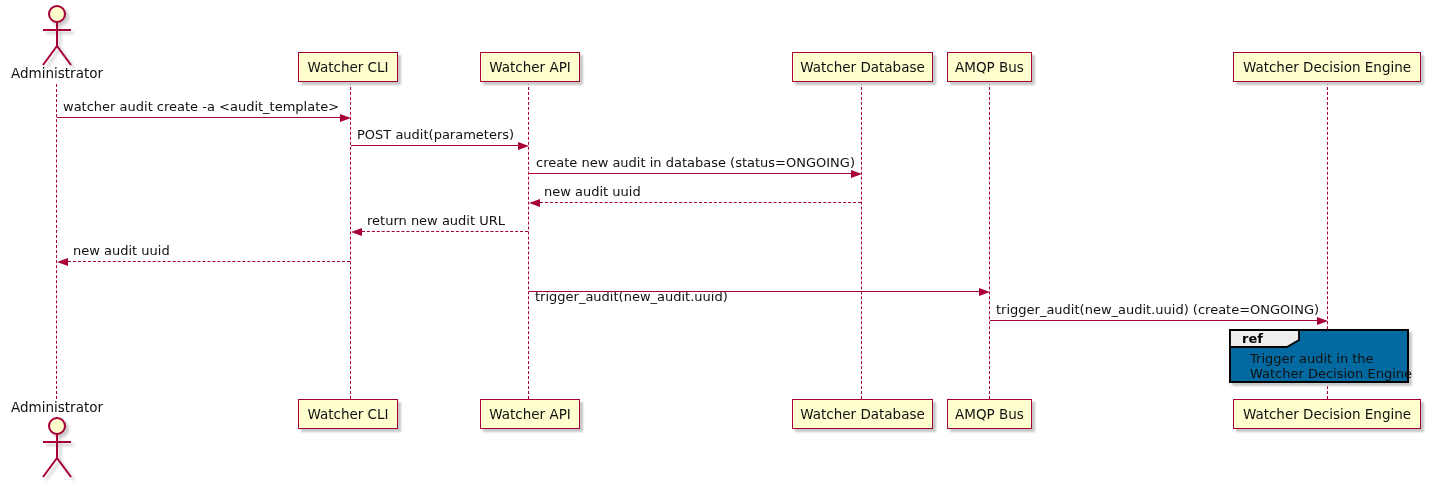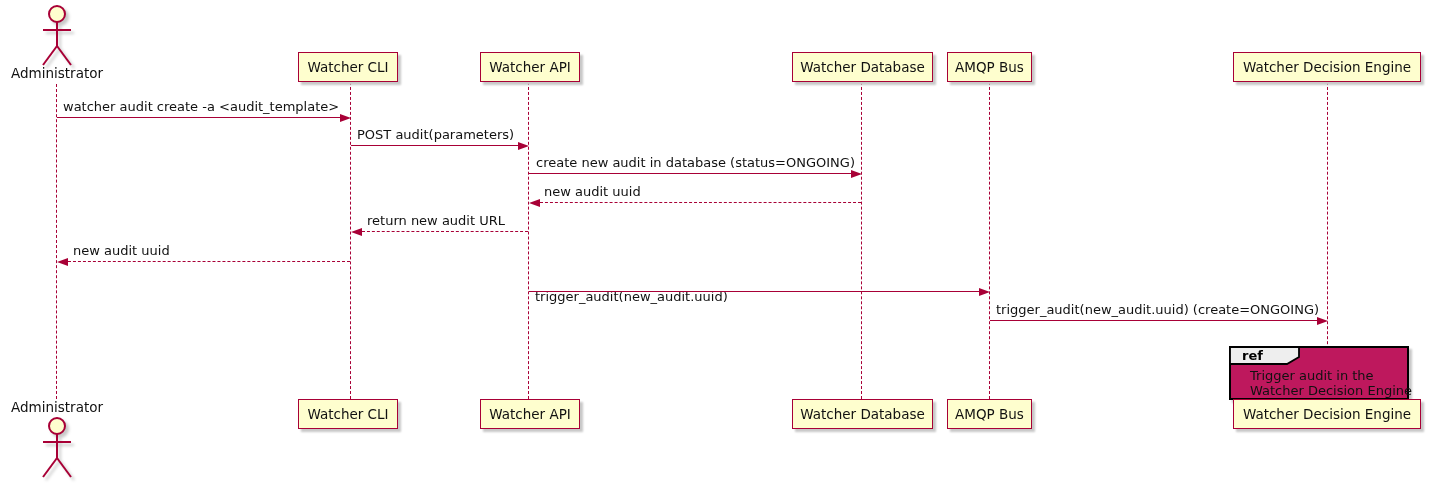--- a/index.html
+++ b/index.html
@@ -33,22 +33,22 @@
     position:absolute;width:0;height:0;
     border-top:4px solid transparent;border-bottom:4px solid transparent;
     border-left:11px solid #A80036;
   }
   .head-l{
     position:absolute;width:0;height:0;
     border-top:4px solid transparent;border-bottom:4px solid transparent;
     border-right:11px solid #A80036;
   }
   .ref-frame{
-    position:absolute;left:1229px;top:346px;width:180px;height:54px;
-    box-sizing:border-box;background:#be185d;border:2px solid #000000;
+    position:absolute;left:1229px;top:329px;width:180px;height:54px;
+    box-sizing:border-box;background:#0369a1;border:2px solid #000000;
     box-shadow:3px 3px 2px #c8c8c8;
   }
   .ref-tab-svg{position:absolute;left:-1px;top:-1px;}
   .ref-keyword{
     position:absolute;left:11px;top:0;font-size:13px;line-height:16px;
     font-weight:bold;color:#000;
   }
   .ref-line{
     position:absolute;left:19px;font-size:13px;line-height:15px;
     color:#111;white-space:nowrap;text-align:right;

